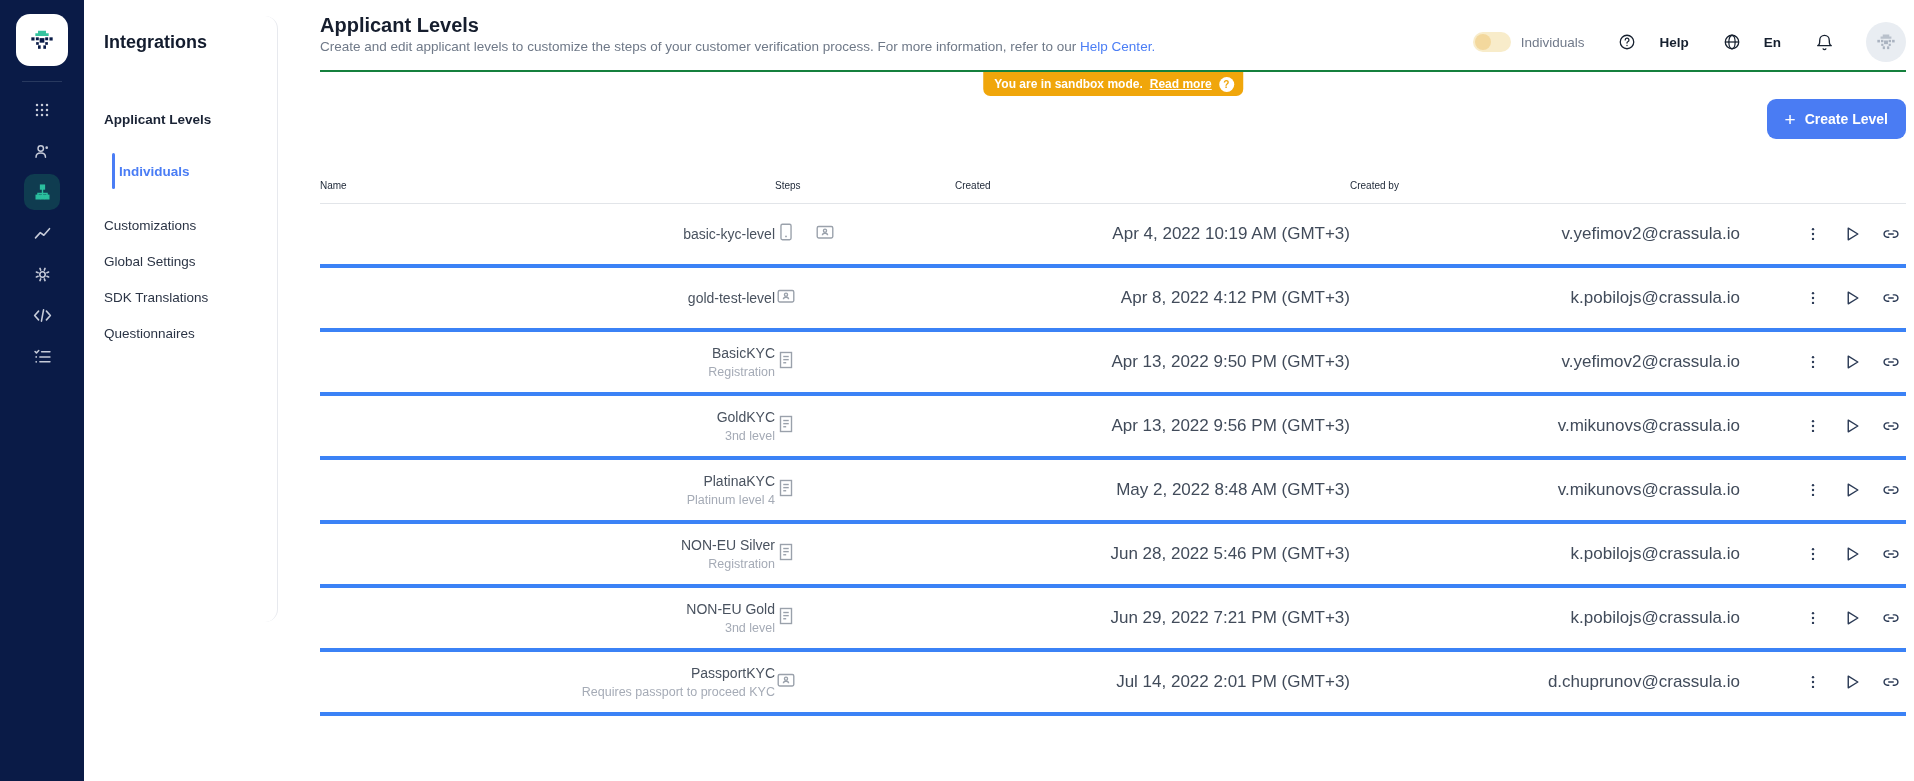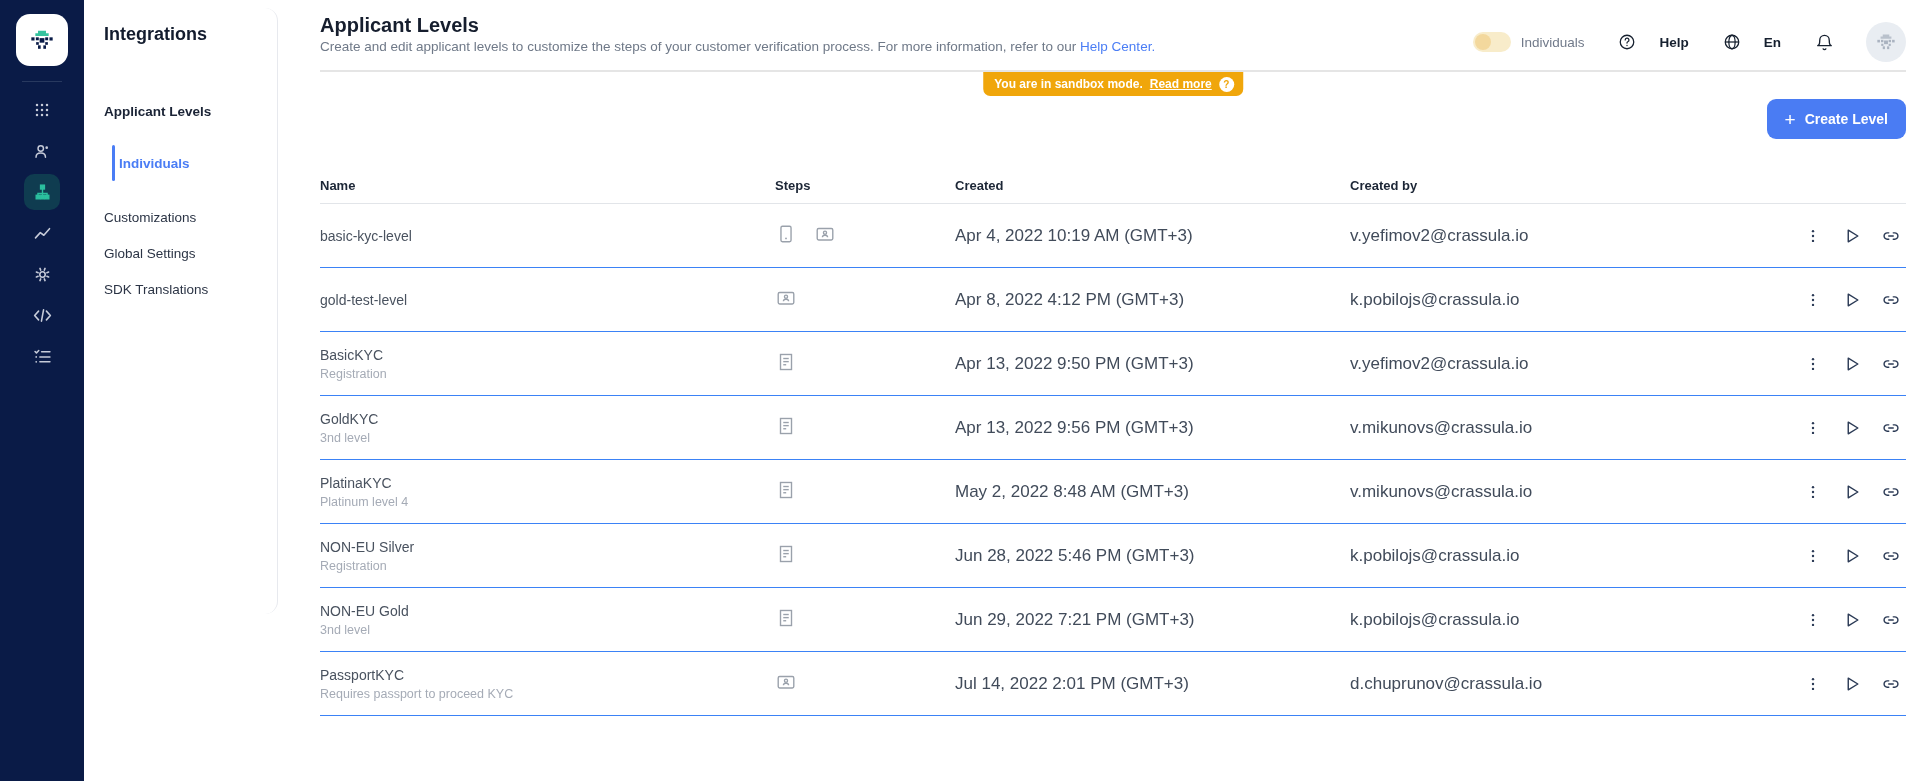--- a/index.html
+++ b/index.html
@@ -12,40 +12,40 @@
     display:flex; flex-direction:column; align-items:center; }
   .logo-tile { width:52px; height:52px; margin-top:14px; background:#fff; border-radius:14px;
     display:flex; align-items:center; justify-content:center; }
   .rail-divider { width:40px; height:1px; background:#28395f; margin:15px 0 10px; }
   .rail-item { width:36px; height:36px; margin-bottom:5px; border-radius:10px;
     display:flex; align-items:center; justify-content:center; cursor:pointer; }
   .rail-item.active { background:#0f3c50; }
   .rail-item svg { display:block; }
 
   
-  .subnav { position:absolute; left:84px; top:8px; width:194px; height:606px; background:#fff;
+  .subnav { position:absolute; left:84px; top:16px; width:194px; height:606px; background:#fff;
     border-right:1px solid #e7e9ee;border-radius:13px; }
   .subnav-title { padding:16px 0 0 20px; font-size:18px; font-weight:700; color:#131c2e; }
   .subnav-list { list-style:none; margin-top:48px; }
   .subnav-item { height:36px; display:flex; align-items:center; padding-left:20px;
     font-size:13.5px; color:#2b3445; cursor:pointer; }
   .subnav-item.group-head { font-weight:700; color:#1a2335; }
   .subnav-item.active-sub { position:relative; height:44px; margin:12px 0 14px; padding-left:35px;
     color:#4a7df5; font-weight:700; }
   .subnav-item.active-sub::before { content:""; position:absolute; left:28px; top:4px;
     width:3px; height:36px; background:#4a7df5; border-radius:2px; }
 
   
   .main { position:absolute; left:278px; top:0; width:1636px; height:781px; background:#fff;
     padding:0 8px 0 42px; }
   .page-title { padding-top:14px; font-size:20px; font-weight:700; color:#161e2e; }
   .page-desc { margin-top:2px; font-size:13.5px; color:#6f7988; }
   .page-desc a { color:#4a7df5; text-decoration:none; cursor:pointer; }
 
-  .sandbox-line { position:relative; margin-top:16px; height:2px; background:#e5e5e5; }
+  .sandbox-line { position:relative; margin-top:16px; height:2px; background:#15803d; }
   .sandbox-badge { position:absolute; top:2px; left:50%; transform:translateX(-50%);
     background:#f0a60b; color:#fff; border-radius:0 0 7px 7px; height:24px;
     display:flex; align-items:center; gap:7px; padding:0 9px 0 11px;
     font-size:12px; font-weight:700; white-space:nowrap; }
   .sandbox-badge .read-more { text-decoration:underline; cursor:pointer; color:#fff; }
   .badge-q { width:15px; height:15px; border-radius:50%; background:#fff; color:#f0a60b;
     font-size:10px; font-weight:700; display:flex; align-items:center; justify-content:center; cursor:pointer; }
 
   
   .topbar { position:absolute; top:22px; right:8px; display:flex; align-items:center; }
@@ -63,22 +63,22 @@
   .toolbar { margin-top:27px; display:flex; justify-content:flex-end; }
   .create-btn { height:40px; padding:0 18px; background:#4a7cf3; color:#fff; border:none;
     border-radius:9px; font-size:14px; font-weight:600; display:flex; align-items:center; gap:9px;
     cursor:pointer; font-family:inherit; }
   .create-btn .plus { font-size:19px; font-weight:400; line-height:1; }
 
   
   .tbl { margin-top:28px; }
   .tbl-head, .tbl-row { display:grid; grid-template-columns:455px 180px 395px 390px 1fr;
     align-items:center; }
-  .tbl-head { height:37px; border-bottom:1px solid #e2e5e9; font-size:13px; font-weight:700; color:#1c2636; }
-  .tbl-row { height:64px; border-bottom:1px solid #3b82f6; cursor:default; }
+  .tbl-head { height:37px; border-bottom:1px solid #e2e5e9; font-size:10px; font-weight:400; color:#1c2636; }
+  .tbl-row { height:64px; border-bottom:4px solid #3b82f6; cursor:default;text-align:right; }
   .cell-name { display:flex; flex-direction:column; justify-content:center; gap:4px; }
   .row-name { font-size:14px; color:#49525f; }
   .row-sub { font-size:12.5px; color:#a5abb6; }
   .cell-steps { display:flex; align-items:center; gap:17px; }
   .cell-text { font-size:17px; color:#414b5a; }
   .cell-actions { display:flex; align-items:center; justify-content:flex-end; gap:13px; padding-right:2px; }
   .act-btn { width:26px; height:26px; display:flex; align-items:center; justify-content:center;
     cursor:pointer; background:none; border:none; }
 </style>
 </head>
@@ -173,20 +173,21 @@
   </nav>
 
   <aside class="subnav">
     <div class="subnav-title">Integrations</div>
     <ul class="subnav-list">
       <li class="subnav-item group-head">Applicant Levels</li>
       <li class="subnav-item active-sub">Individuals</li>
       <li class="subnav-item">Customizations</li>
       <li class="subnav-item">Global Settings</li>
       <li class="subnav-item">SDK Translations</li>
+      <li class="subnav-item">Questionnaires</li>
     </ul>
   </aside>
 
   <main class="main">
 
     <div class="topbar">
       <div class="toggle">
           <div class="knob"></div>
         </div>
       <span class="toggle-label">Individuals</span>

